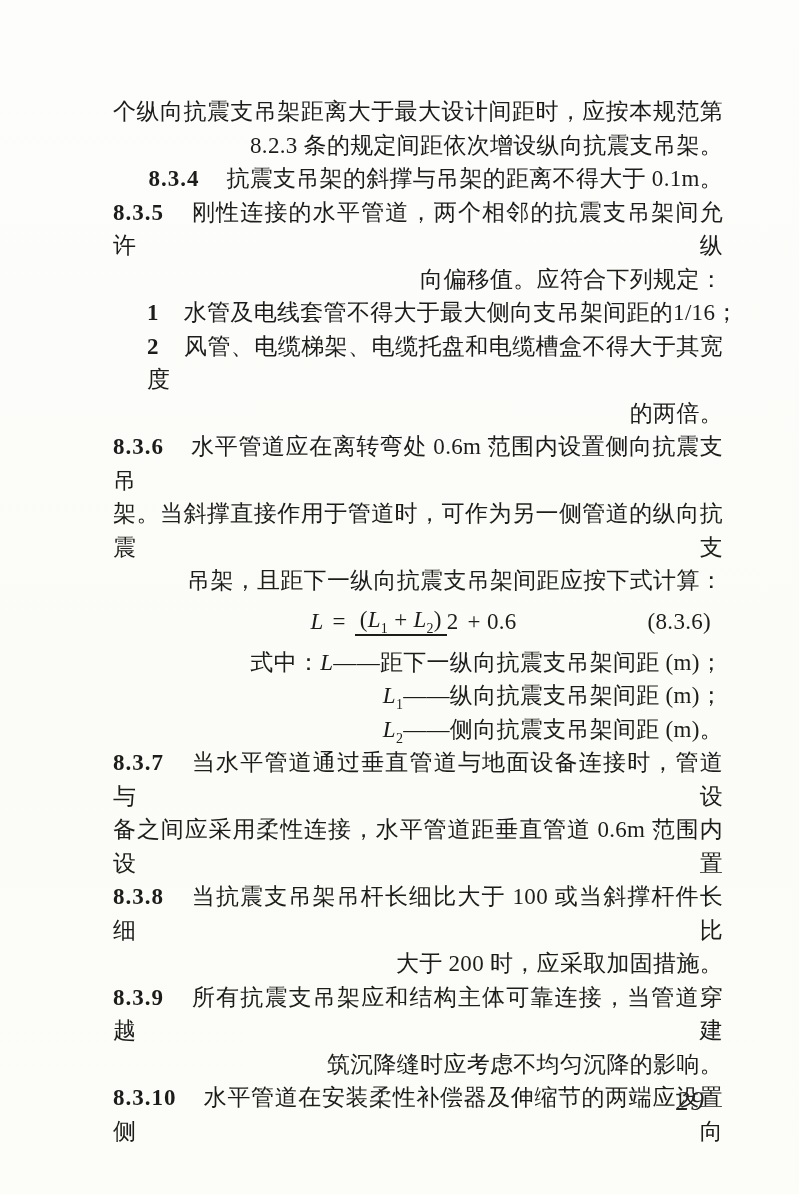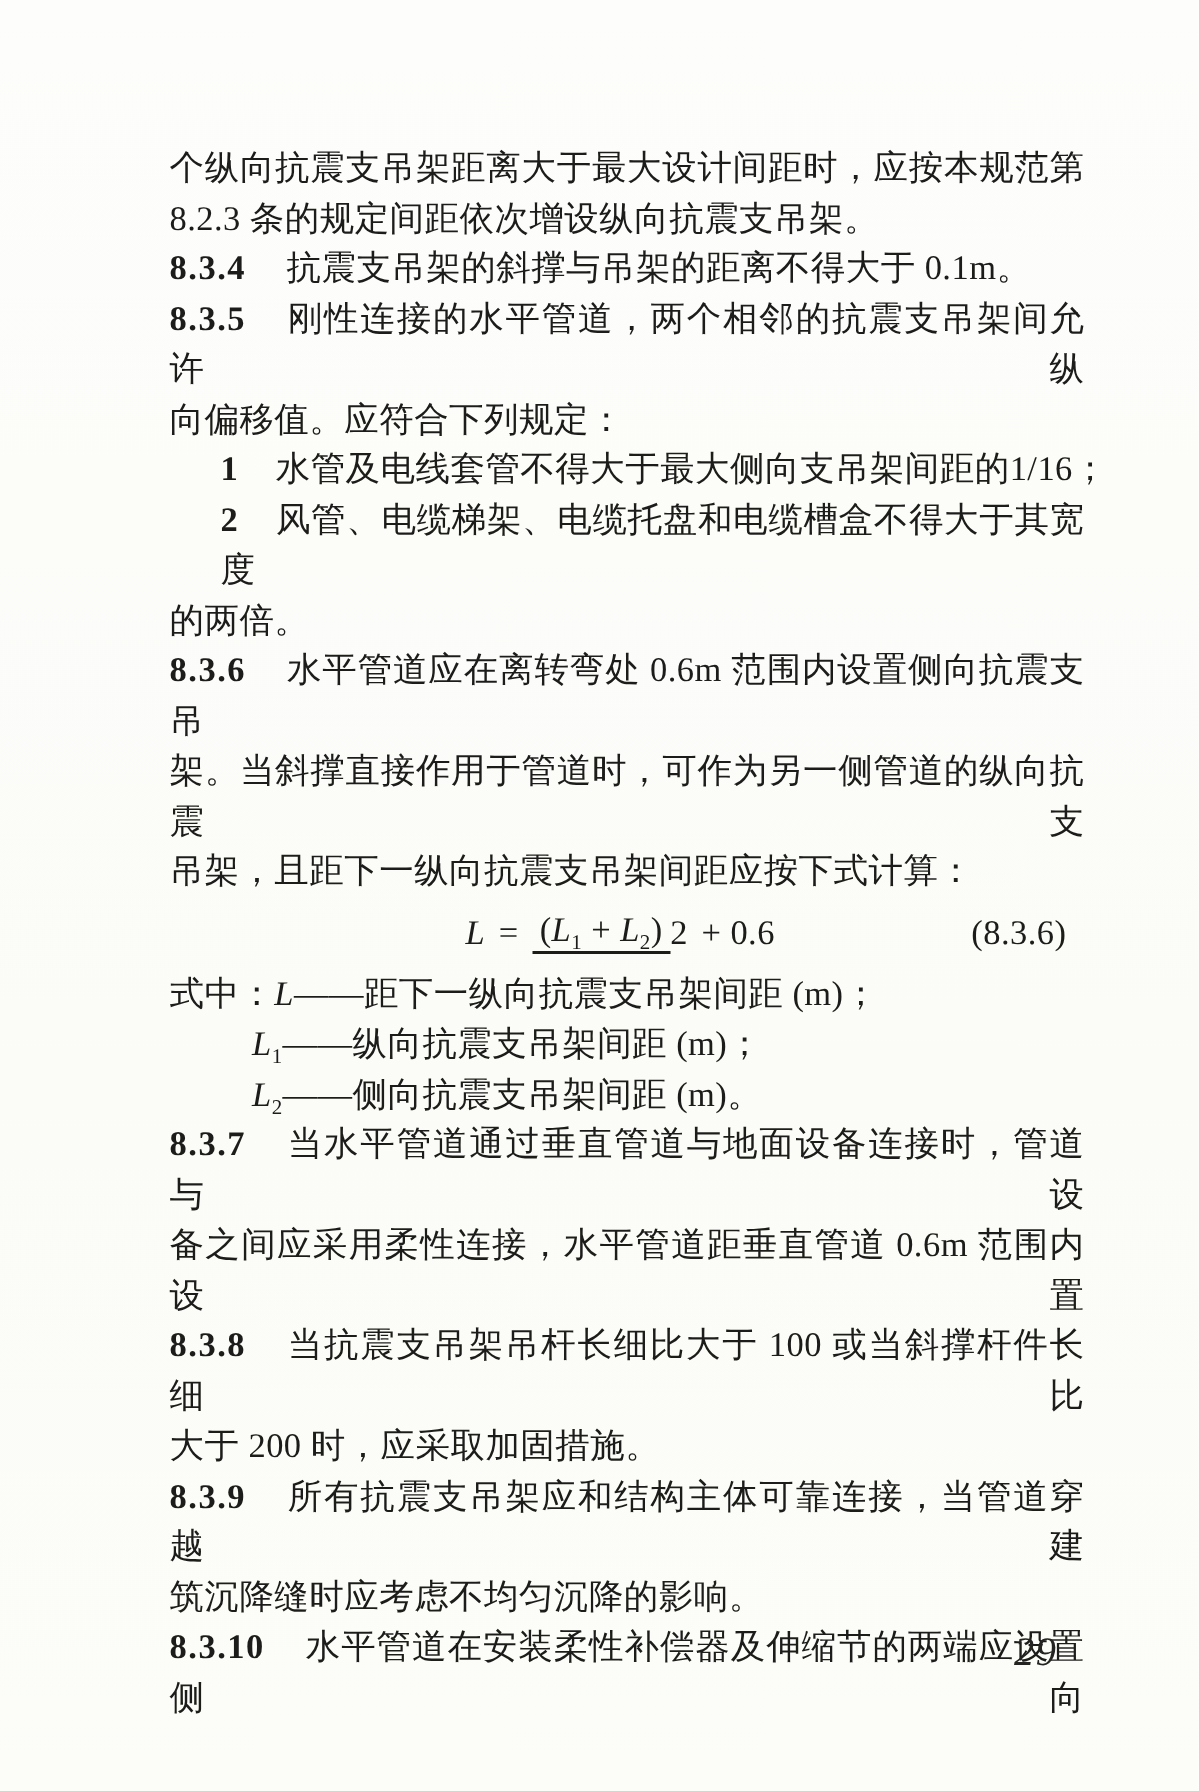--- a/index.html
+++ b/index.html
@@ -15,21 +15,21 @@
     overflow: hidden;
   }
   .textblock {
     position: absolute;
     left: 113px; top: 95px;
     width: 610px;
     font-size: 23px;
     line-height: 33.5px;
     letter-spacing: 0.3px;
   }
-  .line { white-space: nowrap; }
+  .line { white-space: nowrap; text-align: right; }
   .line.justify {
     white-space: normal;
     text-align: justify;
     text-align-last: justify;
     text-justify: inter-character;
   }
   .cnum {
     font-weight: bold;
     margin-right: 27px;
     letter-spacing: 1px;

